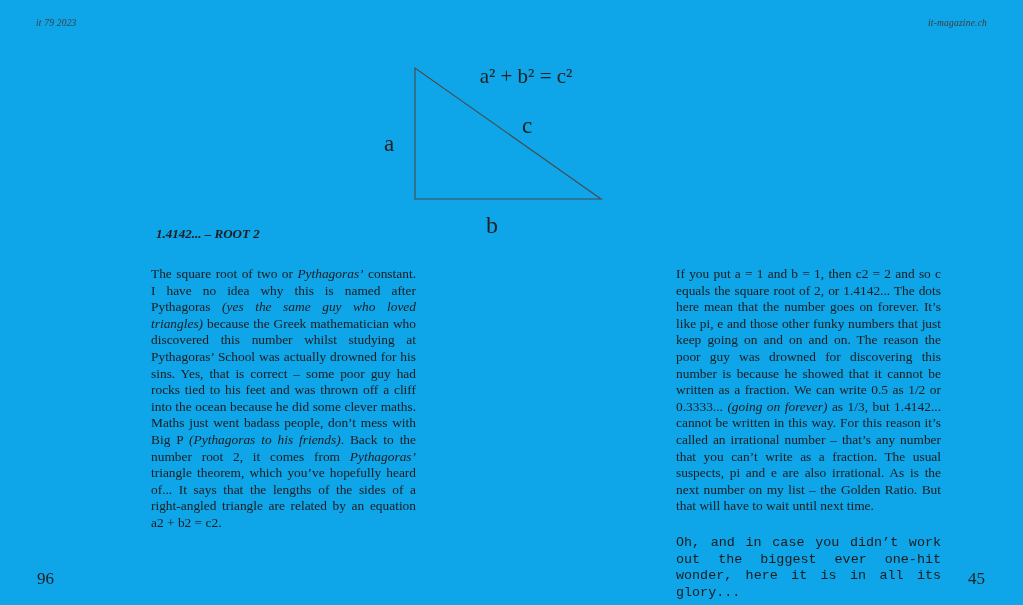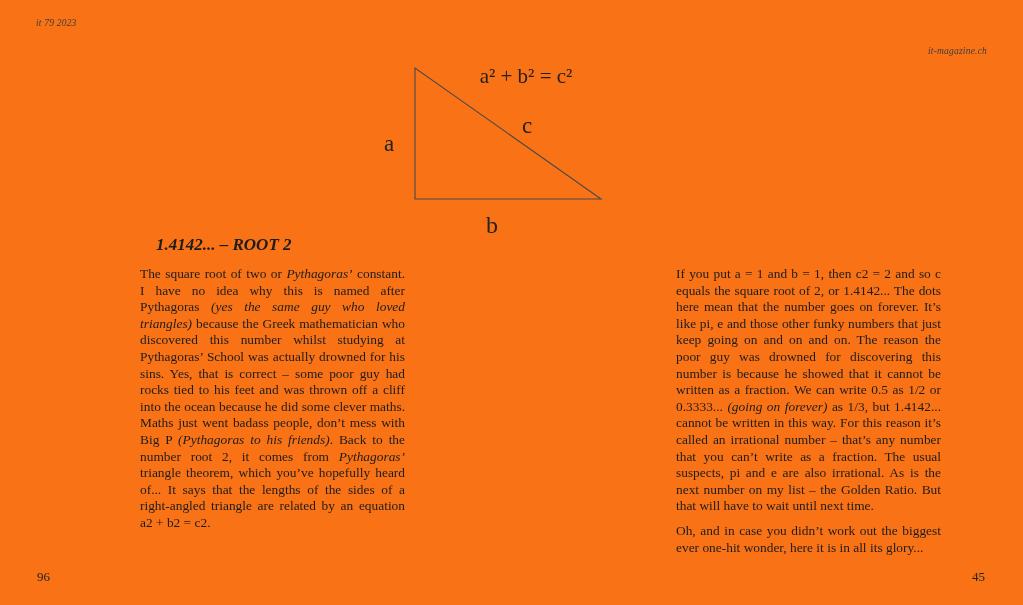--- a/index.html
+++ b/index.html
@@ -1,35 +1,35 @@
 <!DOCTYPE html>
 <html lang="en"><head>
 <meta charset="utf-8">
 <style>
   html, body { margin: 0; padding: 0; }
   body { background: #e9e9e9; }
   .page {
     position: relative;
     width: 1023px;
     height: 605px;
-    background: #f97316;
+    background: #0ea5e9;
     font-family: "Liberation Serif", serif;
     color: #1c1c1c;
     overflow: hidden;
   }
   .running-head {
     position: absolute;
     top: 18px;
     font-style: italic;
     font-size: 9.5px;
     color: #3c3c3c;
     letter-spacing: 0.2px;
   }
   .running-head.left  { left: 36px; }
-  .running-head.right { right: 36px; margin-top: 28px; }
+  .running-head.right { right: 36px; }
 
   .figure {
     position: absolute;
     left: 368px;
     top: 52px;
     width: 252px;
     height: 200px;
   }
   .figure svg { position: absolute; left: 0; top: 0; }
   .fig-label {
@@ -50,47 +50,47 @@
     white-space: nowrap;
     line-height: 1.2;
   }
   .label-a { left: 21px;  top: 80px; }
   .label-b { left: 124px; top: 161px; font-size: 24px; }
   .label-c { left: 159px; top: 62px; }
 
   .article-heading {
     position: absolute;
     left: 156px;
-    top: 235px;
+    top: 226px;
     width: 265px;
-    font-size: 17px;
+    font-size: 13px;
     font-weight: bold;
     font-style: italic;
     color: #1c1c1c;
   }
   .column {
     position: absolute;
     top: 266px;
     width: 265px;
     font-size: 13.4px;
     line-height: 16.6px;
     text-align: justify;
     hyphens: auto;
     -webkit-hyphens: auto;
   }
-  .column.left  { left: 140px; }
+  .column.left  { left: 151px; }
   .column.right { left: 676px; }
   .column p { margin: 0; }
-  .column p + p { margin-top: 8px; }
+  .column p + p { margin-top: 20px; font-family: Liberation Mono, monospace; }
   .column i { font-style: italic; }
 
   .folio {
     position: absolute;
     top: 569px;
-    font-size: 13px;
+    font-size: 17px;
     color: #222;
   }
   .folio.left  { left: 37px; }
   .folio.right { right: 38px; }
 </style>
 </head>
 <body>
 
 <div class="page">
 

